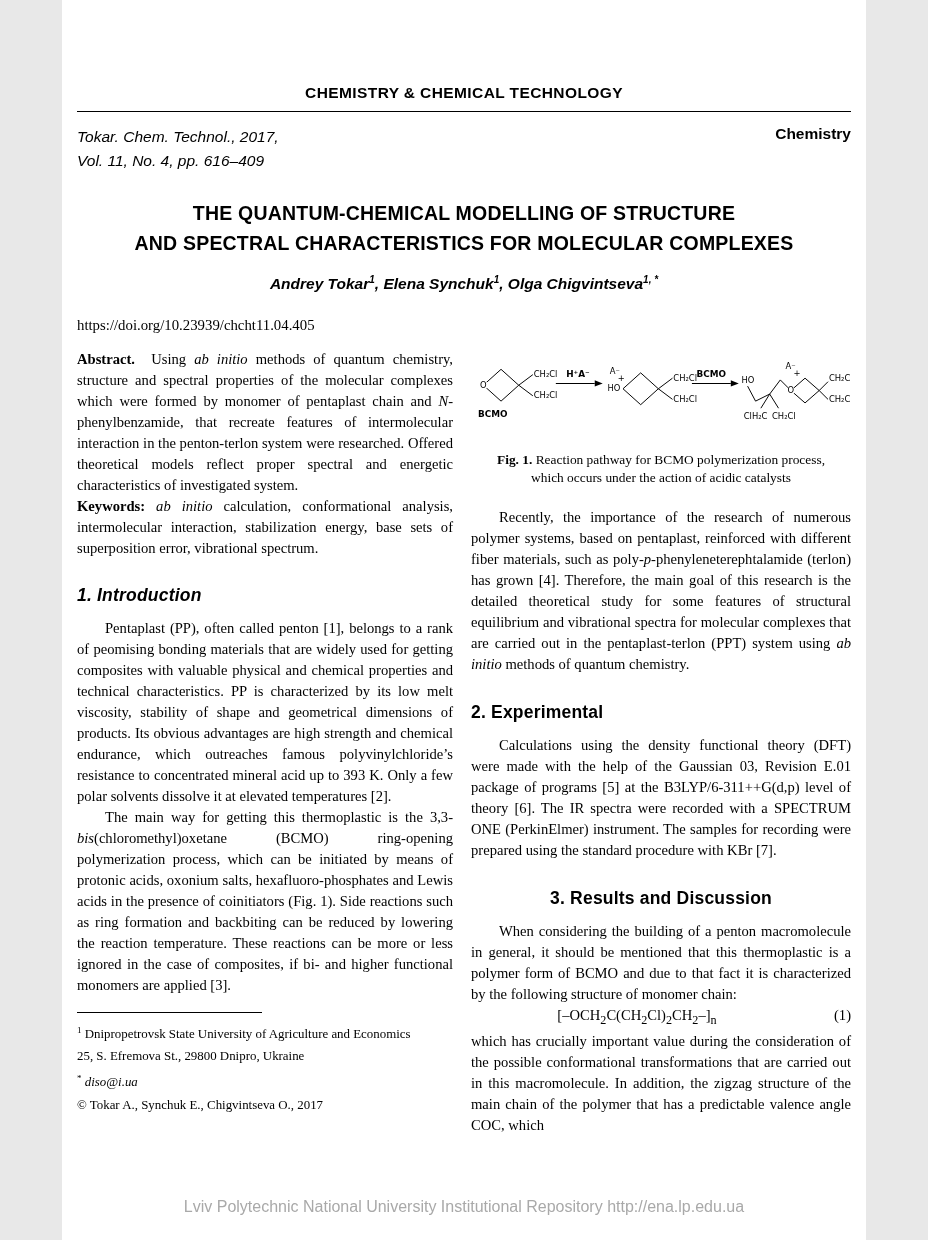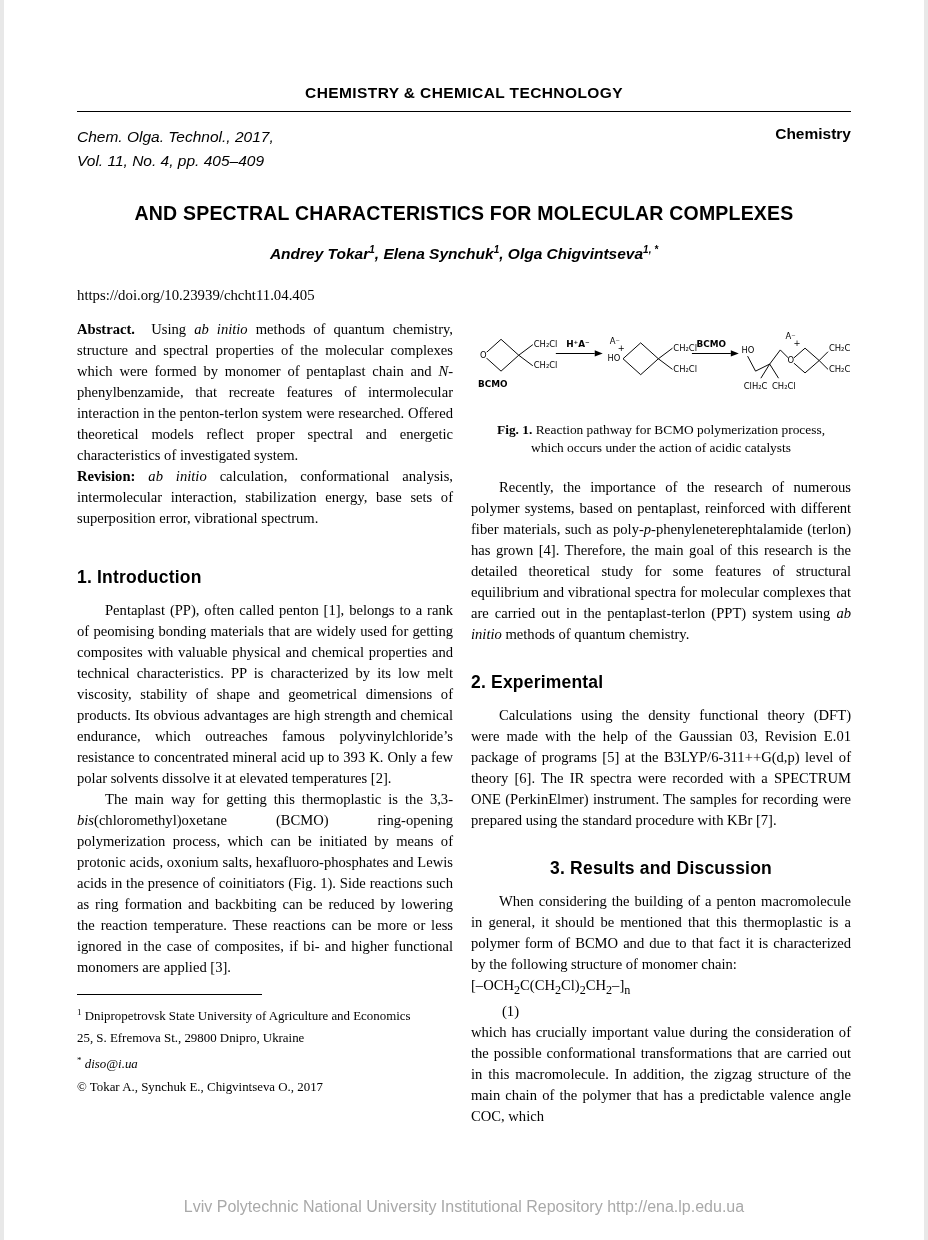--- a/index.html
+++ b/index.html
@@ -1,18 +1,18 @@
 <!DOCTYPE html>
 <html><head>
 <meta charset="utf-8">
 <style>
   * { margin:0; padding:0; box-sizing:border-box; }
   html,body { background:#e8e8e8; }
   .page {
-    width:920px; height:1240px; background:#ffffff; position:relative;
+    width:804px; height:1240px; background:#ffffff; position:relative;
     margin:0 auto; overflow:hidden; color:#000;
     font-family:"Liberation Serif", serif;
   }
   .content { width:774px; margin:0 auto; }
   .header-title {
     padding-top:84px; text-align:center;
     font-family:"Liberation Sans", sans-serif; font-weight:bold;
     font-size:15.5px; letter-spacing:0.4px;
   }
   .header-rule { border:none; border-top:1.6px solid #000; margin-top:9px; }
@@ -43,21 +43,21 @@
     font-family:"Liberation Sans", sans-serif; font-weight:bold;
     font-size:17.5px; text-align:left; margin:15px 0 12px 0;
     letter-spacing:0.2px;
   }
   .fig-wrap { margin-top:2px; }
   .fig-svg { display:block; width:380px; height:72px; }
   .fig-caption { margin-top:28px; text-align:center; font-size:13.4px; line-height:18px; }
   .fn-rule { width:185px; border:none; border-top:1px solid #000; margin:16px 0 6px 0; }
   .footnote { font-size:12.9px; line-height:22px; text-align:left; }
   .footnote sup { font-size:9px; }
-  .formula-row { display:flex; align-items:baseline;flex-direction:column; }
+  .formula-row { display:flex; align-items:baseline; }
   .formula { flex:1; text-align:center; text-indent:0; }
   .eq-num { width:48px; text-align:right; }
   .footer {
     position:absolute; left:0; right:0; bottom:24px; text-align:center;
     font-family:"Liberation Sans", sans-serif; font-size:16px; color:#a9a9a9;
   }
   svg text { font-family:"DejaVu Sans", sans-serif; font-size:9.5px; fill:#000; }
   svg text.bold { font-weight:bold; font-size:10px; }
   svg .bond { stroke:#000; stroke-width:1.1; fill:none; }
   svg .arrow { stroke:#000; stroke-width:1.2; }
@@ -68,41 +68,42 @@
 <body>
 
 <div class="page">
   <div class="content">
 
     <div class="header-title">CHEMISTRY &amp; CHEMICAL TECHNOLOGY</div>
     <hr class="header-rule">
 
     <div class="journal-row">
       <div class="journal-ref">
-        <div>Chem. Olga. Technol., 2017,</div>
-        <div>Vol. 11, No. 4, pp. 405–409</div>
+        <div>Tokar. Chem. Technol., 2017,</div>
+        <div>Vol. 11, No. 4, pp. 616–409</div>
       </div>
       <div class="journal-section">Chemistry</div>
     </div>
 
     <div class="paper-title">
+      <div>THE QUANTUM-CHEMICAL MODELLING OF STRUCTURE</div>
       <div>AND SPECTRAL CHARACTERISTICS FOR MOLECULAR COMPLEXES</div>
     </div>
 
     <div class="authors">Andrey Tokar<sup>1</sup>, Elena Synchuk<sup>1</sup>, Olga Chigvintseva<sup>1, *</sup></div>
 
     <div class="doi">https://doi.org/10.23939/chcht11.04.405</div>
 
     <div class="columns">
 
       <div class="col">
         <p class="abstract-para"><b>Abstract.</b>&nbsp; Using <i>ab initio</i> methods of quantum chemistry, structure and spectral properties of the molecular complexes which were formed by monomer of pentaplast chain and <i>N</i>-phenylbenzamide, that recreate features of intermolecular interaction in the penton-terlon system were researched. Offered theoretical models reflect proper spectral and energetic characteristics of investigated system.</p>
-        <p><b>Revision:</b> <i>ab initio</i> calculation, conformational analysis, intermolecular interaction, stabilization energy, base sets of superposition error, vibrational spectrum.</p>
+        <p><b>Keywords:</b> <i>ab initio</i> calculation, conformational analysis, intermolecular interaction, stabilization energy, base sets of superposition error, vibrational spectrum.</p>
 
-        <div class="sec-heading" style="margin-top:38px;">1. Introduction</div>
+        <div class="sec-heading" style="margin-top:26px;font-style:italic;">1. Introduction</div>
         <p class="indent">Pentaplast (PP), often called penton [1], belongs to a rank of peomising bonding materials that are widely used for getting composites with valuable physical and chemical properties and technical characteristics. PP is characterized by its low melt viscosity, stability of shape and geometrical dimensions of products. Its obvious advantages are high strength and chemical endurance, which outreaches famous polyvinylchloride’s resistance to concentrated mineral acid up to 393 K. Only a few polar solvents dissolve it at elevated temperatures [2].</p>
         <p class="indent">The main way for getting this thermoplastic is the 3,3-<i>bis</i>(chloromethyl)oxetane (BCMO) ring-opening polymerization process, which can be initiated by means of protonic acids, oxonium salts, hexafluoro-phosphates and Lewis acids in the presence of coinitiators (Fig.&nbsp;1). Side reactions such as ring formation and backbiting can be reduced by lowering the reaction temperature. These reactions can be more or less ignored in the case of composites, if bi- and higher functional monomers are applied [3].</p>
 
         <hr class="fn-rule">
         <div class="footnote">
           <div><sup>1</sup> Dnipropetrovsk State University of Agriculture and Economics</div>
           <div>25, S. Efremova St., 29800 Dnipro, Ukraine</div>
           <div><sup>*</sup> <i>diso@i.ua</i></div>
           <div>© Tokar A., Synchuk E., Chigvintseva O., 2017</div>
         </div>

